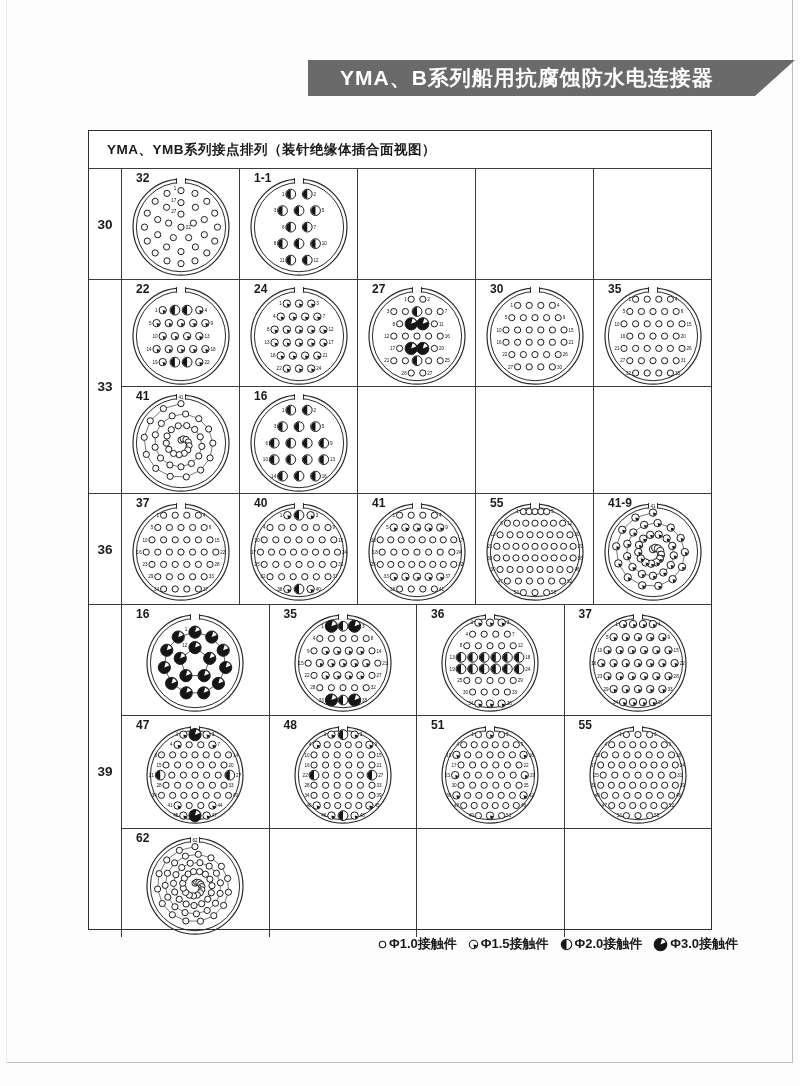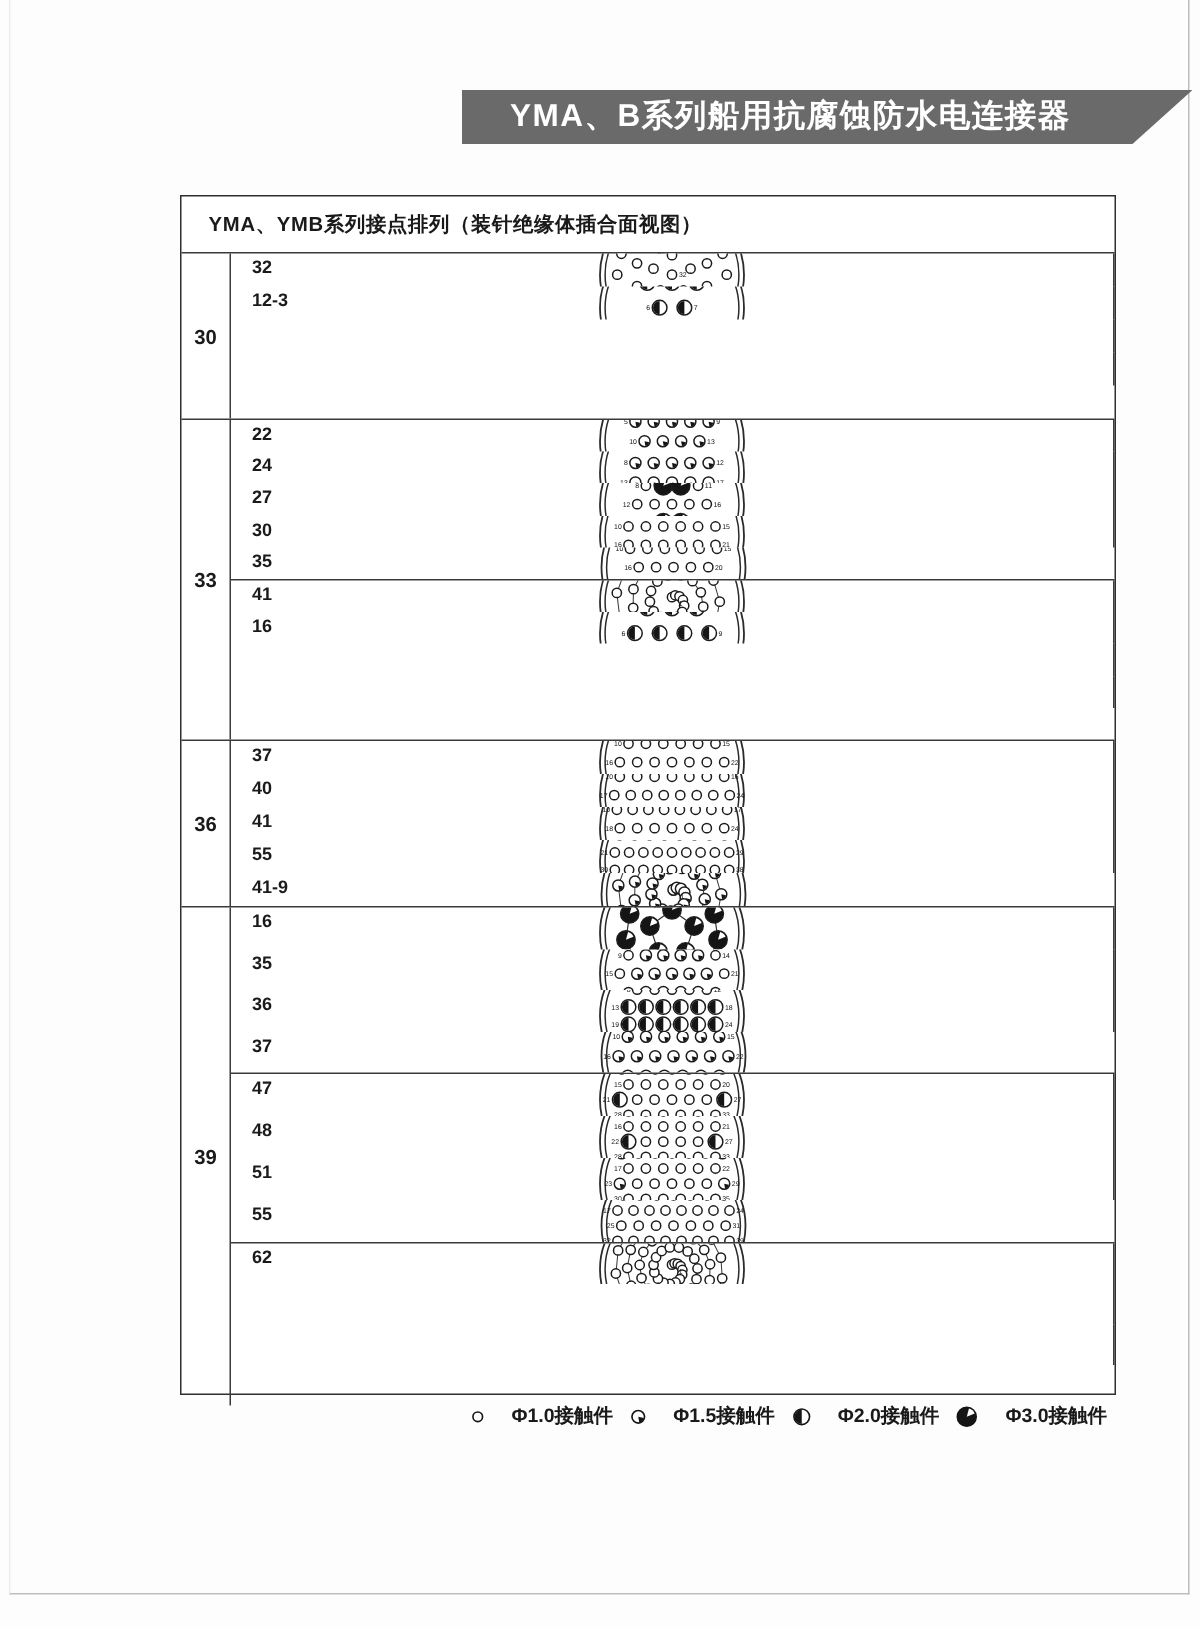--- a/index.html
+++ b/index.html
@@ -3,37 +3,37 @@
 <meta charset="utf-8">
 <style>
   html,body{margin:0;padding:0;background:#e9e9e9;}
   .page{position:relative;width:800px;height:1086px;background:#fdfdfd;margin:0 auto;overflow:hidden;
         font-family:"Liberation Sans","DejaVu Sans",sans-serif;color:#1a1a1a;}
   .sheet-edge{position:absolute;left:6px;top:0;width:785px;height:1062px;
         border-right:1px solid #bdbdbd;border-bottom:1px solid #bdbdbd;border-left:1px solid #ededed;pointer-events:none;}
   .banner{position:absolute;left:308px;top:60px;width:487px;height:36px;background:#6a6a6a;
         clip-path:polygon(0 0,100% 0,calc(100% - 40px) 100%,0 100%);}
   .banner span{display:block;line-height:36px;padding-left:32px;color:#fff;font-size:21px;font-weight:bold;letter-spacing:1px;}
-  .tbl{position:absolute;left:88px;top:130px;width:624px;height:800px;border:1.5px solid #2f2f2f;box-sizing:border-box;background:#fff;margin-left:32px;}
+  .tbl{position:absolute;left:88px;top:130px;width:624px;height:800px;border:1.5px solid #2f2f2f;box-sizing:border-box;background:#fff;}
   .tbl-header{height:38px;line-height:38px;padding-left:18px;font-size:13.5px;font-weight:600;
         border-bottom:1px solid #3a3a3a;box-sizing:border-box;letter-spacing:.5px;}
   .section{display:flex;border-bottom:1px solid #3a3a3a;}
   .section:last-child{border-bottom:0;}
   .rowlabel{width:32px;flex:0 0 32px;display:flex;align-items:center;justify-content:center;
         font-size:13.5px;font-weight:600;border-right:1px solid #3a3a3a;}
   .secbody{flex:1;display:flex;flex-direction:column;}
-  .subrow{display:flex;border-bottom:1px solid #3a3a3a;flex-direction:column;}
+  .subrow{display:flex;border-bottom:1px solid #3a3a3a;}
   .subrow:last-child{border-bottom:0;}
   .cell{flex:1 1 0;position:relative;border-right:1px solid #3a3a3a;box-sizing:border-box;overflow:hidden;}
   .cell:last-child{border-right:0;}
   .cell-label{position:absolute;top:2px;left:14px;font-size:12px;font-weight:bold;z-index:2;}
   .cell svg{position:absolute;left:50%;top:50%;transform:translate(-50%,-47%);}
   .legend{position:absolute;top:935px;right:62px;display:flex;align-items:center;gap:11px;
         font-size:13px;font-weight:600;white-space:nowrap;}
-  .leg-item{display:inline-flex;gap:18px;}
+  .leg-item{display:inline-flex;gap:2px;}
   .leg-ic{display:inline-flex;align-items:center;}
 </style>
 </head>
 <body>
 
 <div class="page">
   <div class="sheet-edge"></div>
 
   <div class="banner">
     <span>YMA、B系列船用抗腐蚀防水电连接器</span>
@@ -86,21 +86,21 @@
                   <text x="-4.6" y="-14" font-size="4.6" fill="#111" text-anchor="end" font-family="inherit">27</text>
                   <circle cx="12.363734711836996" cy="-4.017220926874316" r="3.1" fill="#fff" stroke="#1c1c1c" stroke-width="1"></circle>
                   <circle cx="7.641208279802151" cy="10.517220926874316" r="3.1" fill="#fff" stroke="#1c1c1c" stroke-width="1"></circle>
                   <circle cx="-7.641208279802149" cy="10.517220926874316" r="3.1" fill="#fff" stroke="#1c1c1c" stroke-width="1"></circle>
                   <circle cx="-12.363734711836996" cy="-4.01722092687432" r="3.1" fill="#fff" stroke="#1c1c1c" stroke-width="1"></circle>
                   <circle cx="0" cy="0" r="3.1" fill="#fff" stroke="#1c1c1c" stroke-width="1"></circle>
                   <text x="4.6" y="1.7" font-size="4.6" fill="#111" text-anchor="start" font-family="inherit">32</text>
                 </svg>
               </div>
               <div class="cell">
-                <span class="cell-label">12-3</span>
+                <span class="cell-label">1-1</span>
                 <svg width="104" height="104" viewBox="-52 -52 104 104">
                   <circle cx="0" cy="0" r="48" fill="none" stroke="#2a2a2a" stroke-width="1.2"></circle>
                   <circle cx="0" cy="0" r="44.6" fill="none" stroke="#2a2a2a" stroke-width="1"></circle>
                   <rect x="-4.5" y="-50" width="9" height="6.5" fill="#fff"></rect>
                   <line x1="-4.5" y1="-49" x2="-4.5" y2="-43.6" stroke="#2a2a2a" stroke-width="1"></line>
                   <line x1="4.5" y1="-49" x2="4.5" y2="-43.6" stroke="#2a2a2a" stroke-width="1"></line>
                   <circle cx="-8.25" cy="-33" r="4.9" fill="#fff" stroke="#1c1c1c" stroke-width="1"></circle>
                   <path d="M-8.25,-37.4 A4.4,4.4 0 0 0 -8.25,-28.6 Z" fill="#151515"></path>
                   <circle cx="8.25" cy="-33" r="4.9" fill="#fff" stroke="#1c1c1c" stroke-width="1"></circle>
                   <path d="M8.25,-37.4 A4.4,4.4 0 0 0 8.25,-28.6 Z" fill="#151515"></path>

